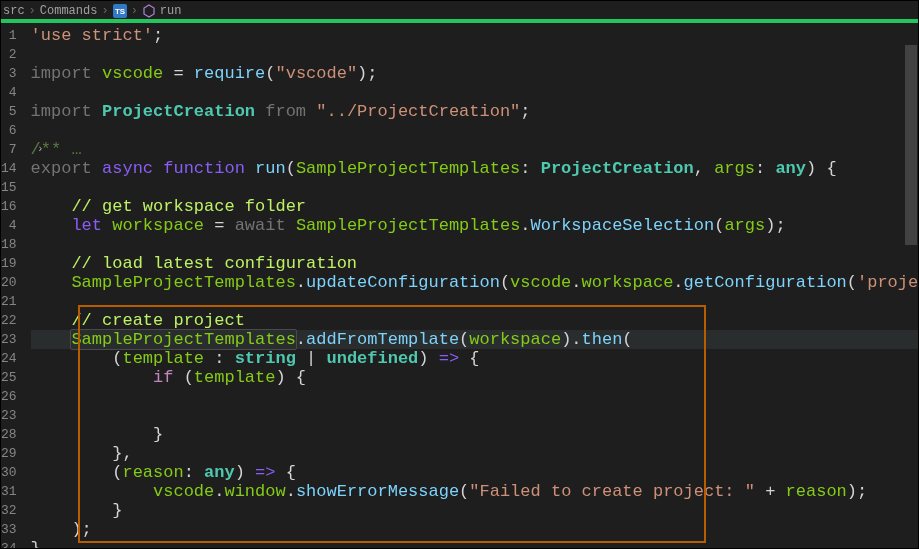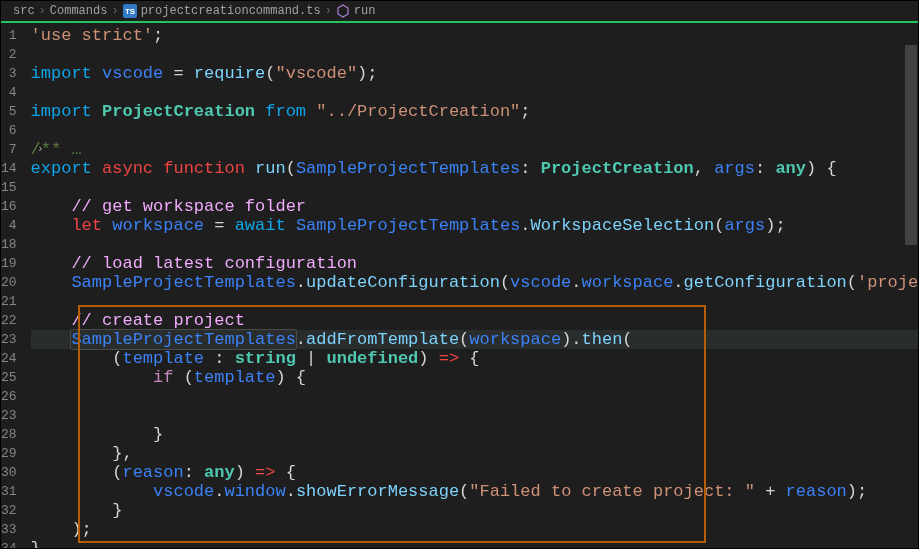--- a/index.html
+++ b/index.html
@@ -8,25 +8,25 @@
       background: #1e1e1e;
       color: #d4d4d4;
       width: 919px;
       height: 549px;
       overflow: hidden;
       font-size: 13px;
       border: 1px solid #000;
     }
     .breadcrumbs {
       display: flex;
-      padding: 3px 10px;
+      padding: 3px 0;
       background: #1e1e1e;
       color: #a0a0a0;
       font-size: 12px;
-      border-bottom: 2px solid #22c55e;
+      border-bottom: 4px solid #22c55e;
       height: 22px;
     }
     .breadcrumbs span { margin: 0 2px; }
     .chev { color: #666; margin: 0 4px; }
     .bc-icon { display: inline-flex; vertical-align: middle; margin-right: 3px; }
     .editor { display: flex; height: calc(100% - 22px); position: relative; }
     .gutter {
       width: 45px;
       text-align: right;
       color: #858585;
@@ -52,28 +52,28 @@
       color: #aaa;
       font-size: 11px;
       cursor: pointer;
     }
     .highlight-box {
       position: absolute;
       border: 2px solid #b85c00;
       pointer-events: none;
     }
     
-    .k { color: #ef4444; }       
-    .kw-export { color: #0ea5e9; } 
+    .k { color: #8b5cf6; }       
+    .kw-export { color: #737373; } 
     .fn { color: #7dd3fc; text-align: right; }      
     .str { color: #ce9178; }     
-    .cmt { color: #f0abfc; }     
+    .cmt { color: #bef264; }     
     .cmt-dim { color: #5a7a43; }
     .type { color: #4ec9b0; font-weight: bold; }    
-    .var { color: #3b82f6; }
+    .var { color: #84cc16; }
     .punc { color: #d4d4d4; }   
     .ctrl { color: #c586c0; }    
     .cursor-word { border:1px solid #4a4a4a; border-radius:2px; margin:-1px; }
     .scrollbar-v {
       position: absolute;
       right: 1px;
       top: 22px;
       width: 12px;
       bottom: 0;
       background: transparent;
@@ -92,21 +92,20 @@
   <span>src</span>
   <span class="chev">›</span>
   <span>Commands</span>
   <span class="chev">›</span>
   <span class="bc-icon">
     <svg width="14" height="14" viewBox="0 0 14 14">
         <rect width="14" height="14" fill="#3178c6" rx="2"></rect>
         <text x="7" y="10" font-size="8" fill="#fff" text-anchor="middle" font-family="Arial" font-weight="bold">TS</text>
       </svg>
   </span>
-  <span>projectcreationcommand.ts</span>
   <span class="chev">›</span>
   <span class="bc-icon">
     <svg width="14" height="14" viewBox="0 0 14 14">
         <path d="M7 1 L12 4 L12 10 L7 13 L2 10 L2 4 Z" fill="none" stroke="#b180d7" stroke-width="1.2"></path>
       </svg>
   </span>
   <span>run</span>
 </div>
 
 <div class="editor">

